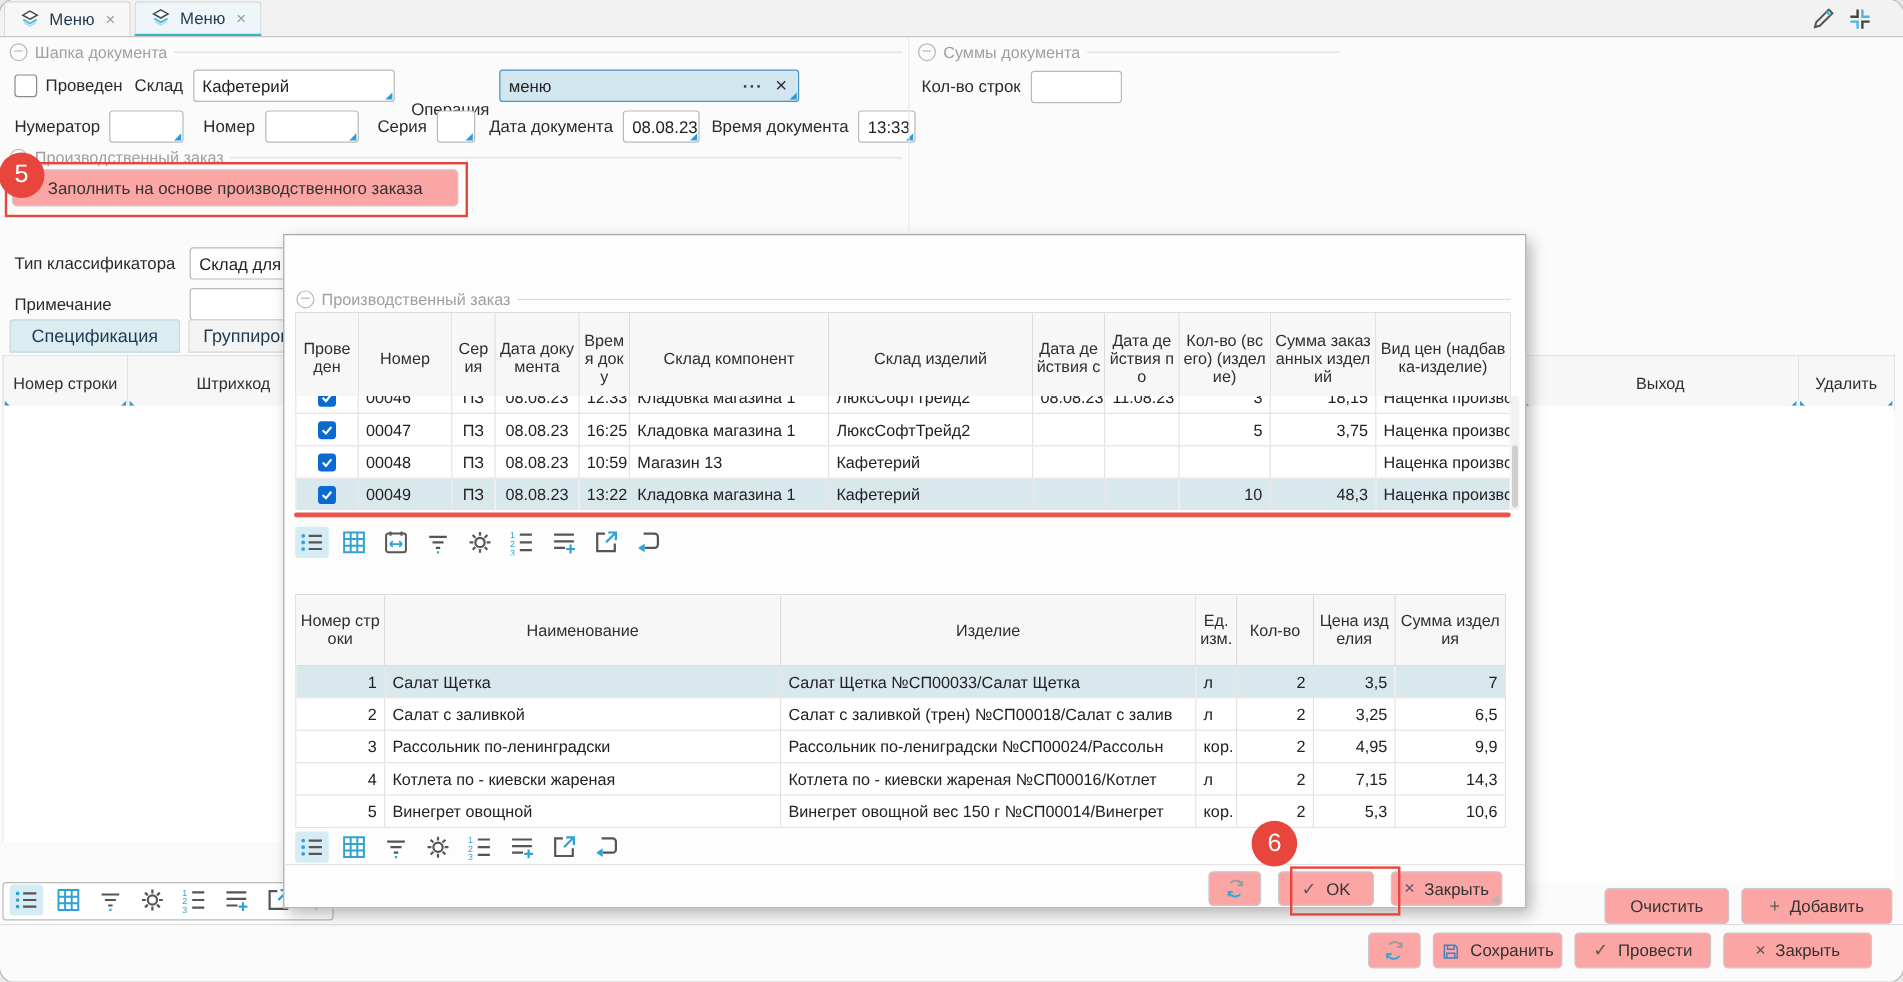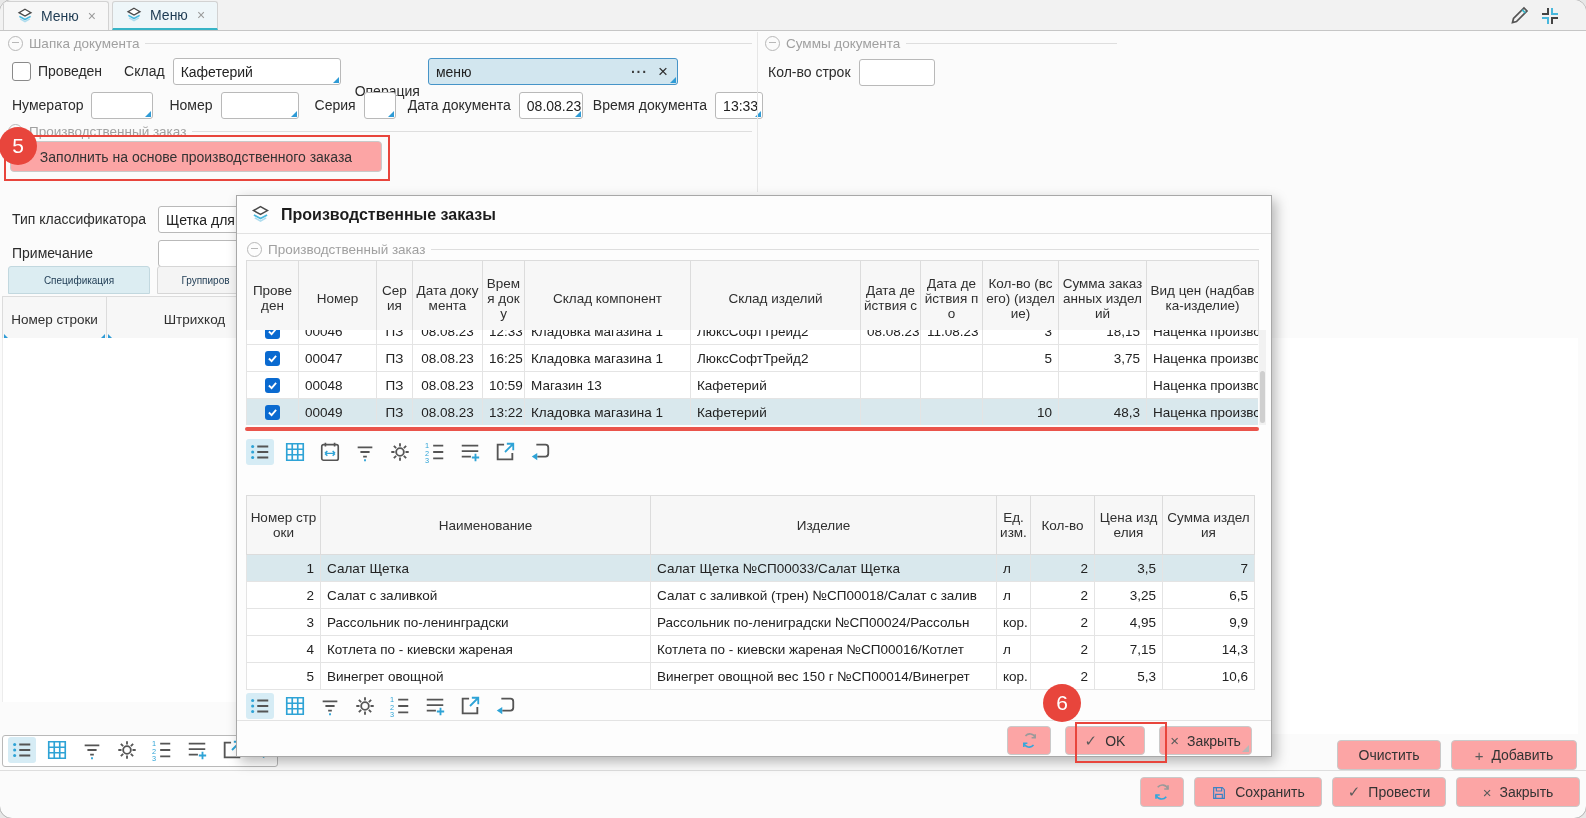--- a/index.html
+++ b/index.html
@@ -23,21 +23,21 @@
   .grip::after{content:"";position:absolute;right:1px;bottom:1px;width:0;height:0;border-left:6px solid transparent;border-bottom:6px solid #2f9bd6;}
   .opfield{background:#d2e6ef;border:1.5px solid #4694c8;}
   .opfield .dots{margin-left:auto;color:#3c3c3c;font-weight:bold;letter-spacing:1px;font-size:14px;}
   .opfield .x{color:#2d2d2d;font-size:17px;margin-left:10px;margin-right:2px;}
   .cbx-empty{width:17px;height:17px;border:1px solid #8a8a8a;border-radius:3px;background:#fff;flex:none;}
   
   .btn{display:inline-flex;align-items:center;justify-content:center;gap:8px;background:#fca5a5;border:1px solid #c9c9c9;border-radius:4px;height:30px;padding:0 14px;font-size:14px;color:#333;box-sizing:border-box;position:relative;}
   .btn .g{color:#5a5a5a;font-size:15px;}
   .grip-gray::after{content:"";position:absolute;right:2px;bottom:2px;width:0;height:0;border-left:7px solid transparent;border-bottom:7px solid #b7b7b7;}
   
-  .subtab{display:inline-flex;align-items:center;justify-content:center;height:28px;padding:0 16px;font-size:10px;color:#1d3a52;background:#f4f4f4;border:1px solid #d6d6d6;border-radius:3px 3px 0 0;box-sizing:border-box;}
+  .subtab{display:inline-flex;align-items:center;justify-content:center;height:28px;padding:0 16px;font-size:15px;color:#1d3a52;background:#f4f4f4;border:1px solid #d6d6d6;border-radius:3px 3px 0 0;box-sizing:border-box;}
   .subtab.active{background:#dcedf2;border-color:#c2d8df;}
   
   table.tbl{border-collapse:collapse;table-layout:fixed;font-size:13.5px;color:#222;background:#fff;}
   .tbl th{background:#f7f7f7;border:1px solid #dcdcdc;font-weight:400;text-align:center;vertical-align:middle;padding:2px 3px;word-break:break-all;color:#2f2f2f;overflow:hidden;position:relative;}
   .tbl td{border:1px solid #e4e4e4;padding:0 6px;height:27px;box-sizing:border-box;white-space:nowrap;overflow:hidden;}
   .tbl tr.sel td{background:#d9e8ed;}
   td.cb{text-align:center;}
   .cbx{width:15px;height:15px;background:#0a6ad0;border-radius:3px;display:inline-flex;align-items:center;justify-content:center;vertical-align:middle;}
   .cbx svg{width:11px;height:9px;}
   .tbl-orders th{height:70px;}
@@ -103,21 +103,21 @@
   
   <div class="abs grp" style="left:8px;top:36px;width:744px;">
     <span class="ominus"></span>
     <span>Шапка документа</span>
       <span class="line"></span>
   </div>
 
   <div class="abs row" style="left:12px;top:57px;height:28px;">
     <span class="cbx-empty"></span>
     <span class="lbl" style="margin-left:7px;">Проведен</span>
-    <span class="lbl" style="margin-left:22px;">Склад</span>
+    <span class="lbl" style="margin-left:10px;">Склад</span>
     <div class="inp grip" style="margin-left:8px;width:168px;">
         <span>Кафетерий</span>
       </div>
     <span class="lbl" style="margin-left:14px;margin-top:40px;">Операция</span>
     <div class="inp grip opfield" style="margin-left:8px;width:250px;">
       <span>меню</span>
       <span class="dots">···</span>
       <span class="x">×</span>
     </div>
   </div>
@@ -148,21 +148,21 @@
   <div class="abs btn" style="left:10px;top:141px;width:372px;height:31px;">
     <span>Заполнить на основе производственного заказа</span>
   </div>
   <div class="redframe" style="left:4px;top:135px;width:382px;height:42px;"></div>
   <div class="badge" style="left:-1px;top:127px;">5</div>
 
   
   <div class="abs row" style="left:12px;top:205px;height:28px;">
     <span class="lbl" style="width:146px;">Тип классификатора</span>
     <div class="inp grip" style="width:108px;">
-        <span>Щетка для</span>
+        <span>Склад для</span>
       </div>
   </div>
   <div class="abs grp" style="left:765px;top:36px;width:352px;">
     <span class="ominus"></span>
     <span>Суммы документа</span>
       <span class="line"></span>
   </div>
 
   
   <div class="abs row" style="left:12px;top:239px;height:28px;">
@@ -193,20 +193,33 @@
         <tr>
           <th>Номер строки</th>
           <th>Штрихкод</th>
         </tr>
       </thead>
       <tbody></tbody>
   </table>
   <div class="abs" style="left:2px;top:338px;width:280px;height:364px;background:#fff;border-left:1px solid #ececec;"></div>
   <div class="abs inp" style="left:2px;top:704px;width:276px;height:32px;"></div>
 
+  <table class="tbl tbl-spec abs" style="left:1268px;top:296px;width:310px;">
+    <colgroup>
+        <col style="width:230px">
+        <col style="width:80px">
+      </colgroup>
+    <thead>
+        <tr>
+          <th>Выход</th>
+          <th>Удалить</th>
+        </tr>
+      </thead>
+      <tbody></tbody>
+  </table>
   <div class="abs" style="left:1268px;top:338px;width:310px;height:396px;background:#fff;"></div>
 
   
   <div class="abs tools" style="left:8px;top:737px;">
     <span class="tool active">
         <svg viewBox="0 0 24 24" fill="none">
           <g fill="#2ea3d6">
             <circle cx="4" cy="6" r="1.7"></circle>
             <circle cx="4" cy="12" r="1.7"></circle>
             <circle cx="4" cy="18" r="1.7"></circle>
@@ -278,48 +291,40 @@
   </div>
   <div class="abs row" style="left:1140px;top:777px;gap:10px;">
     <span class="btn" style="width:44px;padding:0;">
         <svg class="ic" width="18" height="18" viewBox="0 0 24 24" fill="none" stroke-width="2.2">
           <path d="M20 8A8 8 0 0 0 6.3 5.6" stroke="#9a9a9a"></path>
           <path d="M20 3v5h-5" stroke="#9a9a9a"></path>
           <path d="M4 16a8 8 0 0 0 13.7 2.4" stroke="#33a7dc"></path>
           <path d="M4 21v-5h5" stroke="#33a7dc"></path>
         </svg>
       </span>
-    <span class="btn" style="width:128px;">
+    <span class="btn" style="width:108px;">
         <span><svg class="ic" width="16" height="16" viewBox="0 0 24 24" fill="none" stroke="#3b82c4" stroke-width="1.8">
             <path d="M4 4h13l3 3v13H4z"></path>
             <path d="M8 4v5h8V4"></path>
             <path d="M7 20v-6h10v6"></path>
           </svg></span>
         <span>Сохранить</span>
       </span>
     <span class="btn" style="width:114px;">
         <span class="g">✓</span>
         <span>Провести</span>
       </span>
     <span class="btn" style="width:124px;">
         <span class="g">×</span>
         <span>Закрыть</span>
       </span>
   </div>
 
   
   <div class="modal">
-    <div class="modal-title">
-      <span><svg class="ic" width="21" height="21" viewBox="0 0 24 24" fill="none">
-            <path d="M12 3l8 4.5-8 4.5-8-4.5z" stroke="#4a4a4a" stroke-width="1.7" fill="#fff"></path>
-            <path d="M4.5 12.5l7.5 4.2 7.5-4.2" stroke="#49b8dd" stroke-width="2"></path>
-            <path d="M5.5 15.8l6.5 3.7 6.5-3.7" stroke="#aedcee" stroke-width="1.8"></path>
-          </svg></span>
-      <span>Производственные заказы</span>
-    </div>
 
     <div class="abs grp" style="left:10px;top:46px;width:1012px;">
       <span class="ominus"></span>
       <span>Производственный заказ</span>
         <span class="line"></span>
     </div>
 
     <table class="tbl tbl-orders abs" style="left:9px;top:64px;width:1012px;">
       <colgroup>
           <col style="width:52px">

